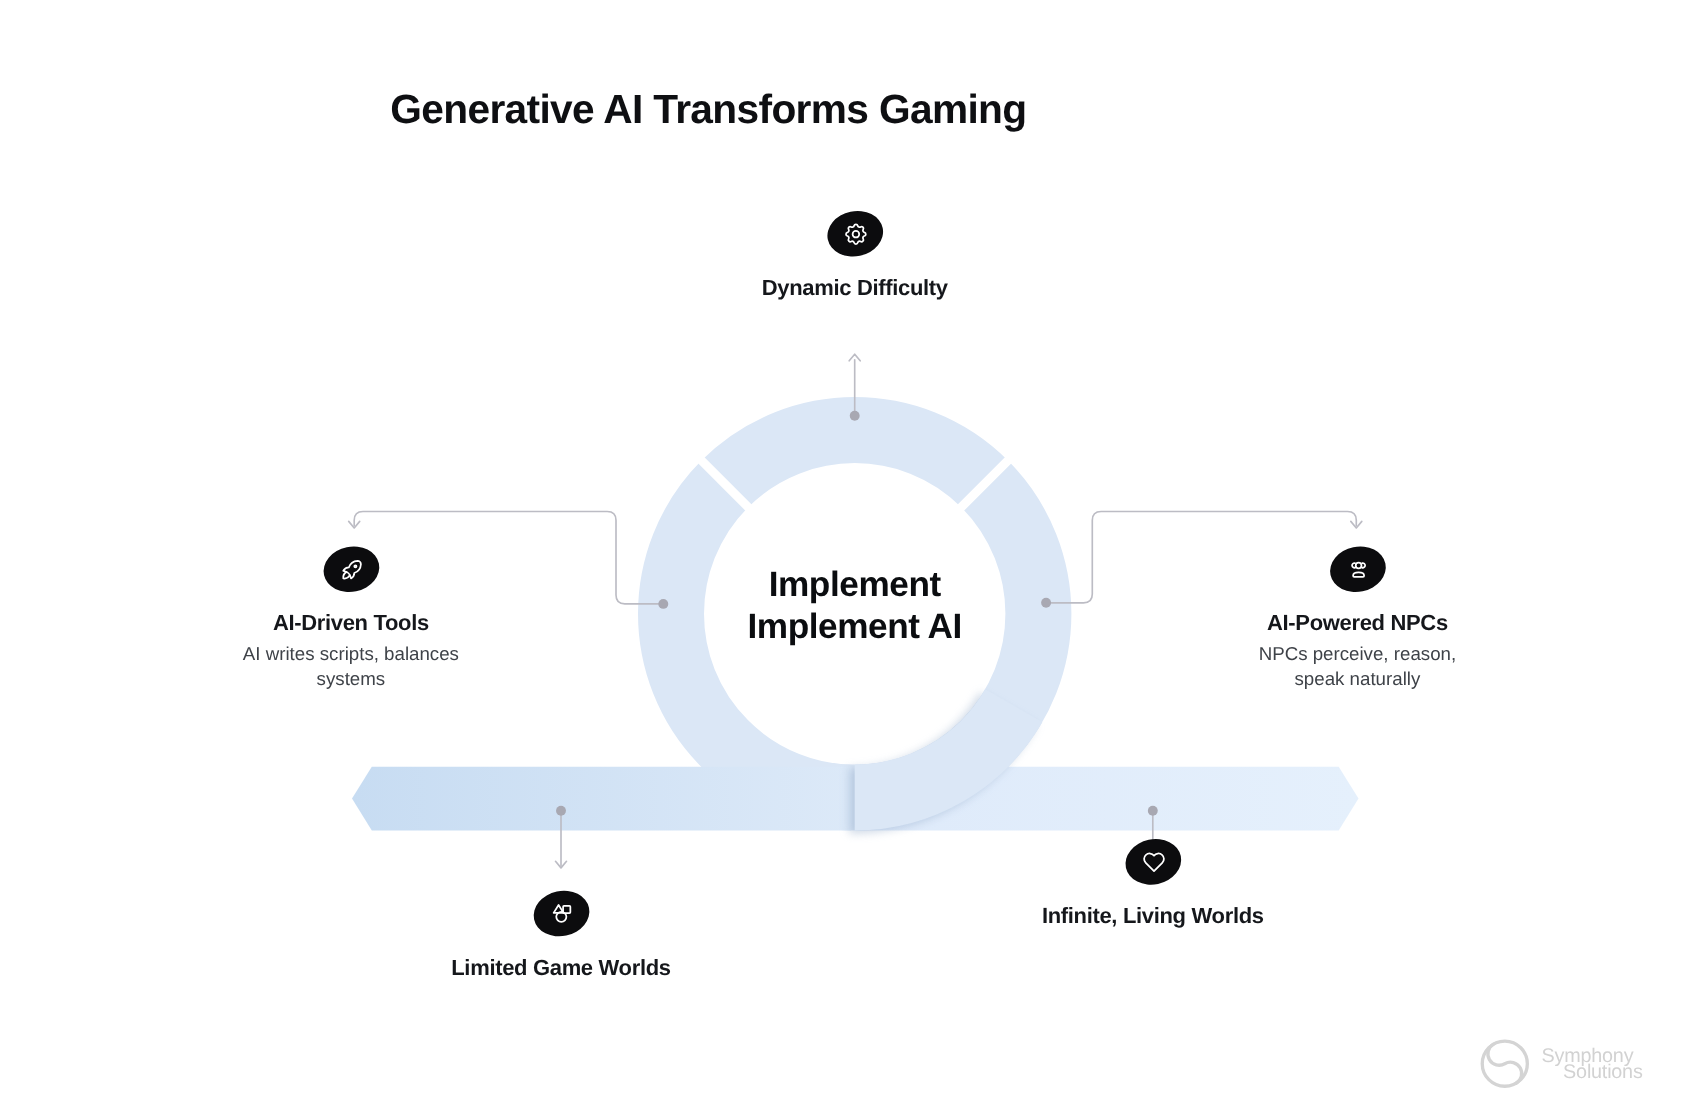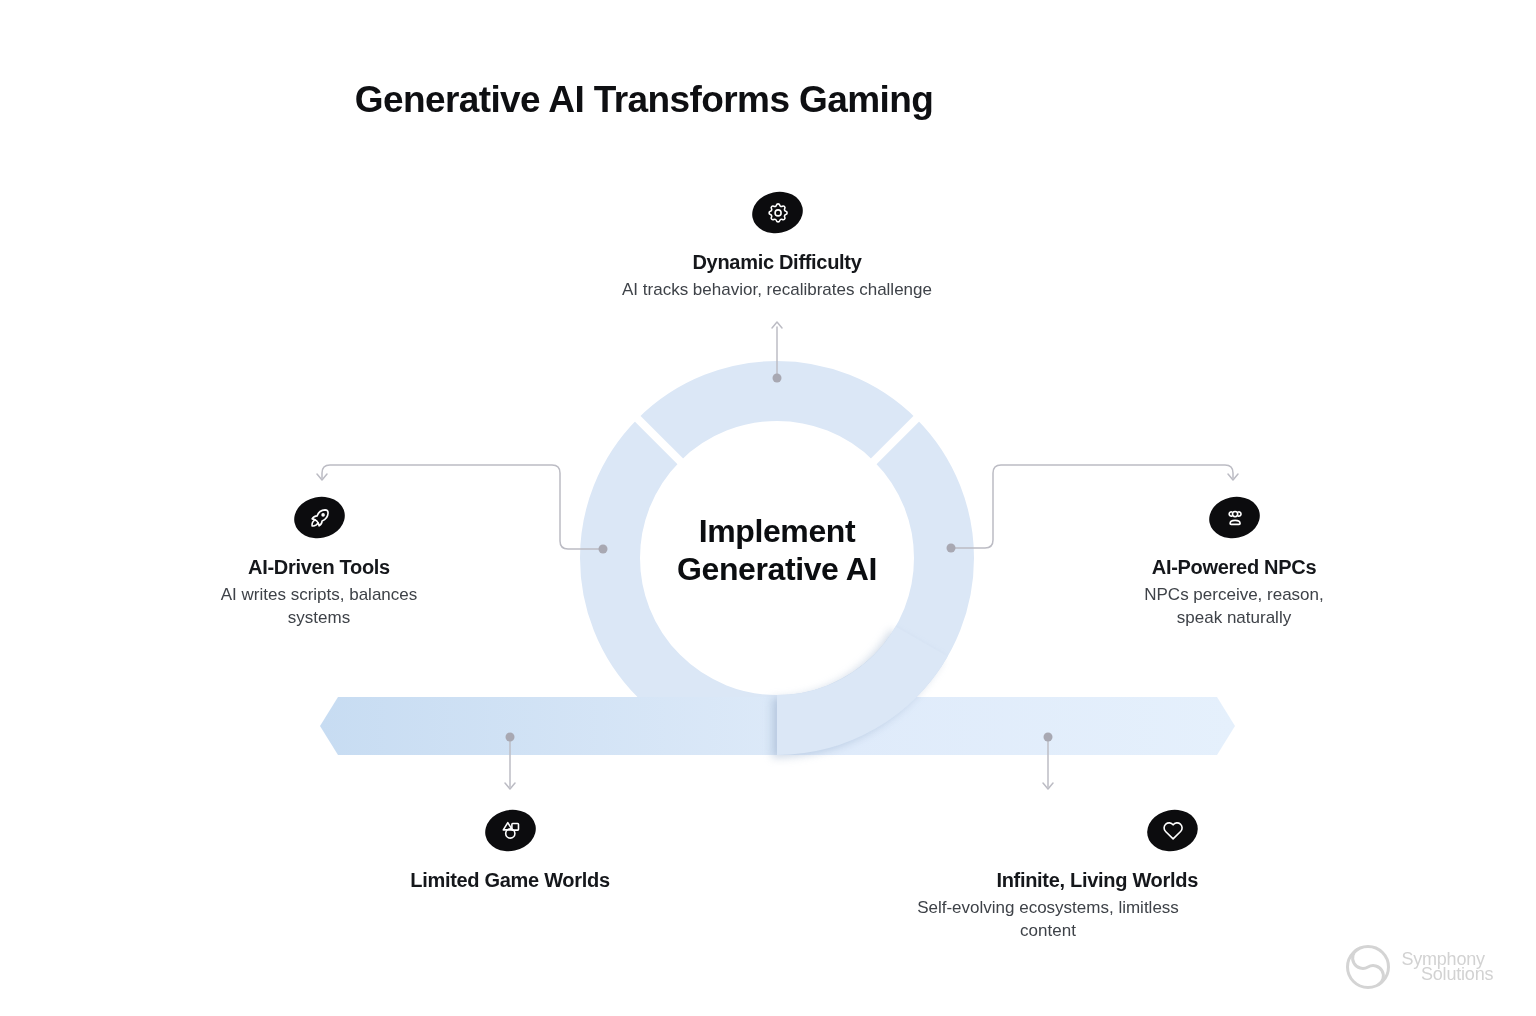--- a/index.html
+++ b/index.html
@@ -82,32 +82,31 @@
       <circle cx="777" cy="378" r="4.5"></circle>
       <circle cx="603" cy="549" r="4.5"></circle>
       <circle cx="951" cy="548" r="4.5"></circle>
       <circle cx="510" cy="737" r="4.5"></circle>
       <circle cx="1048" cy="737" r="4.5"></circle>
     </g>
   </svg>
 
   <div class="center-label">
     <span>Implement</span><br>
-    <span>Generative AI</span>
+    <span>Implement AI</span>
   </div>
 
   <div class="node" style="left:567px; top:192px; width:420px;align-items:center;">
     <div class="node-icon">
       <svg width="24" height="24" viewBox="0 0 24 24" fill="none" stroke="#ffffff" stroke-width="1.6" stroke-linecap="round" stroke-linejoin="round">
         <path d="M10.325 4.317c.426-1.756 2.924-1.756 3.35 0a1.724 1.724 0 0 0 2.573 1.066c1.543-.94 3.31.826 2.37 2.37a1.724 1.724 0 0 0 1.065 2.572c1.756.426 1.756 2.924 0 3.35a1.724 1.724 0 0 0-1.066 2.573c.94 1.543-.826 3.31-2.37 2.37a1.724 1.724 0 0 0-2.572 1.065c-.426 1.756-2.924 1.756-3.35 0a1.724 1.724 0 0 0-2.573-1.066c-1.543.94-3.31-.826-2.37-2.37a1.724 1.724 0 0 0-1.065-2.572c-1.756-.426-1.756-2.924 0-3.35a1.724 1.724 0 0 0 1.066-2.573c-.94-1.543.826-3.31 2.37-2.37c1 .608 2.296.07 2.572-1.065z"></path>
         <circle cx="12" cy="12" r="3"></circle>
       </svg>
     </div>
     <div class="node-title">Dynamic Difficulty</div>
-    <div class="node-sub" style="width:420px;">AI tracks behavior, recalibrates challenge</div>
   </div>
 
   <div class="node" style="left:203px; top:497px; width:232px;">
     <div class="node-icon">
       <svg width="24" height="24" viewBox="0 0 24 24" fill="none" stroke="#ffffff" stroke-width="1.6" stroke-linecap="round" stroke-linejoin="round">
         <path d="M4 13a8 8 0 0 1 7 7a6 6 0 0 0 3-5a9 9 0 0 0 6-8a3 3 0 0 0-3-3a9 9 0 0 0-8 6a6 6 0 0 0-5 3"></path>
         <path d="M7 14a6 6 0 0 0-3 6a6 6 0 0 0 6-3"></path>
         <circle cx="15" cy="9" r="1"></circle>
       </svg>
     </div>
@@ -132,28 +131,27 @@
     <div class="node-icon">
       <svg width="24" height="24" viewBox="0 0 24 24" fill="none" stroke="#ffffff" stroke-width="1.6" stroke-linecap="round" stroke-linejoin="round">
         <path d="M8.7 3.8 13.2 11H4.2Z"></path>
         <rect x="12.8" y="4.6" width="6.6" height="6.6" rx="0.8"></rect>
         <circle cx="11.2" cy="14.6" r="4.6"></circle>
       </svg>
     </div>
     <div class="node-title">Limited Game Worlds</div>
   </div>
 
-  <div class="node" style="left:898px; top:810px; width:300px;align-items:flex-end;">
+  <div class="node" style="left:898px; top:763px; width:300px;">
     <div class="node-icon">
       <svg width="24" height="24" viewBox="0 0 24 24" fill="none" stroke="#ffffff" stroke-width="1.6" stroke-linecap="round" stroke-linejoin="round">
         <path d="M19.5 12.57 12 20l-7.5-7.43a5 5 0 1 1 7.5-6.57a5 5 0 1 1 7.5 6.57z"></path>
       </svg>
     </div>
     <div class="node-title">Infinite, Living Worlds</div>
-    <div class="node-sub" style="width:300px;">Self-evolving ecosystems, limitless content</div>
   </div>
 
   <div class="brand">
     <svg width="50" height="50" viewBox="0 0 50 50" fill="none" stroke="#d4d4d4" stroke-width="3" stroke-linecap="round">
       <circle cx="25" cy="25" r="20.5"></circle>
       <g transform="rotate(-30 25 25)">
         <path d="M25 4.5a10.25 10.25 0 0 0 0 20.5a10.25 10.25 0 0 1 0 20.5"></path>
       </g>
     </svg>
     <div class="brand-text">

